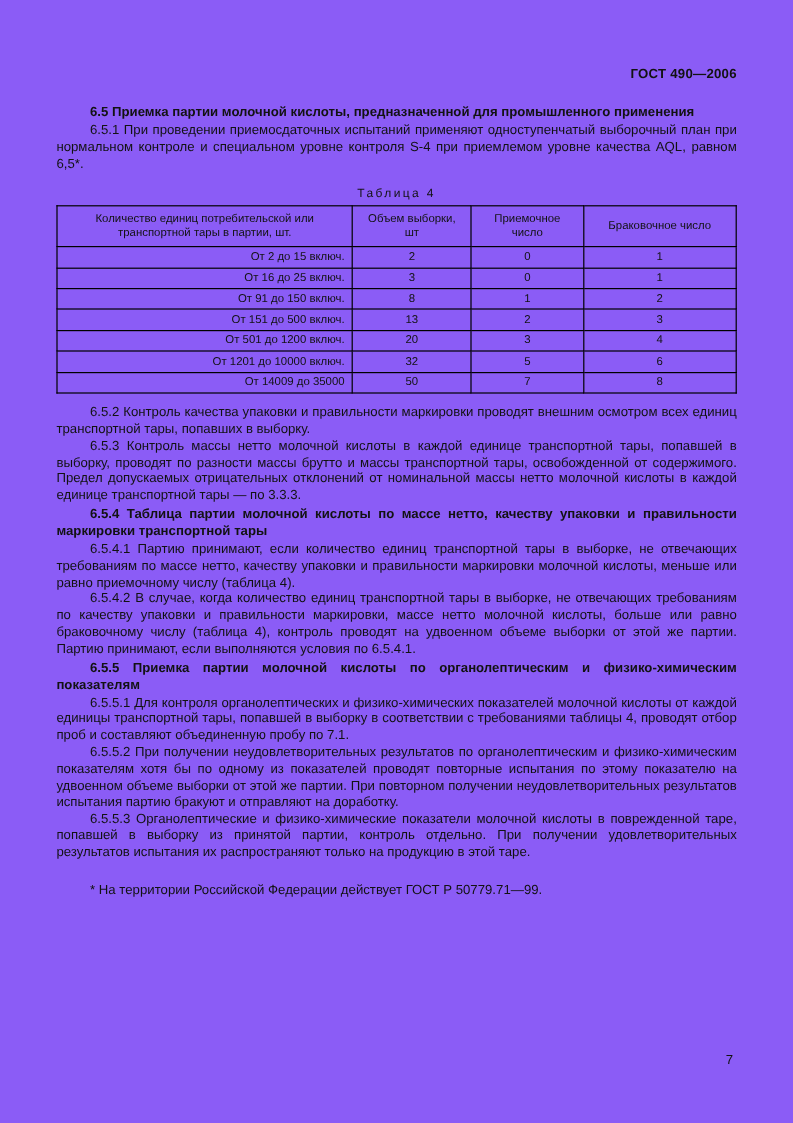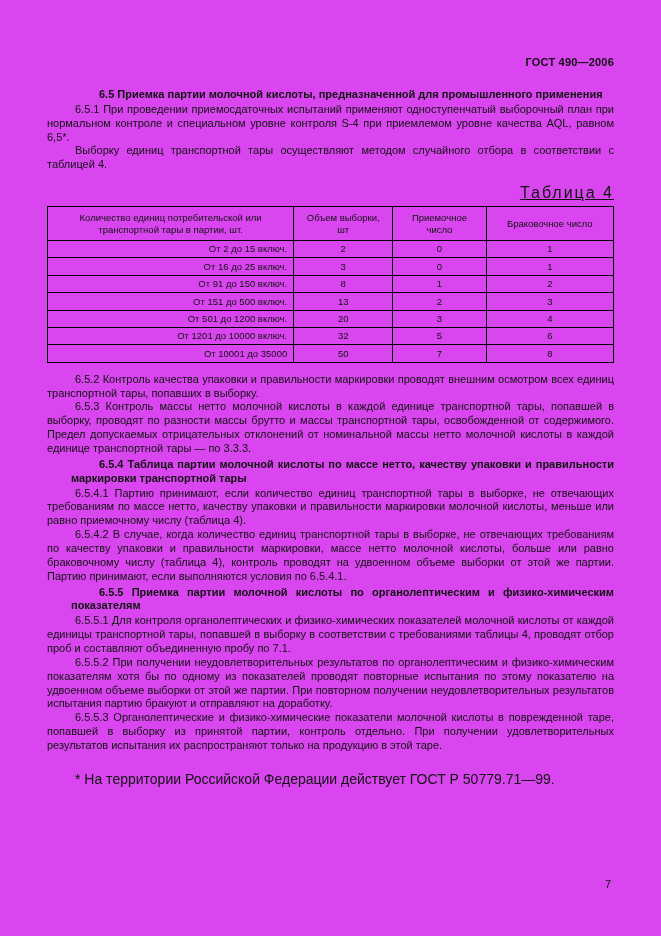--- a/index.html
+++ b/index.html
@@ -8,21 +8,21 @@
   body {
     font-family: "Liberation Sans", sans-serif;
     color: #121212;
     -webkit-font-smoothing: antialiased;
   }
   .page {
     position: relative;
     width: 661px;
     height: 936px;
     margin: 0 auto;
-    background: #d946ef;
+    background: #8b5cf6;
     padding: 56px 47px 0 47px;
     overflow: hidden;
   }
   .doc-header {
     text-align: right;
     font-size: 11px;
     font-weight: bold;
     margin-bottom: 20px;
     letter-spacing: 0.2px;
   }
@@ -30,28 +30,26 @@
     font-size: 11px;
     line-height: 1.26;
     text-align: justify;
     text-indent: 28px;
     margin: 0;
   }
   p.para.h {
     font-weight: bold;
     margin-top: 2px;
     margin-bottom: 1px;
-    margin-left: 24px;
   }
   .table-caption {
-    font-size: 16px;
+    font-size: 10px;
     letter-spacing: 2px;
     margin: 12px 0 4px 0;
-    text-align: right;
-    text-decoration: underline;
+    text-align: center;
   }
   table.gost-table {
     width: 100%;
     border-collapse: collapse;
     font-size: 9.5px;
     line-height: 1.2;
     margin-bottom: 10px;
     table-layout: fixed;
   }
   table.gost-table th,
@@ -64,21 +62,21 @@
     vertical-align: middle;
     padding: 5px 6px;
   }
   table.gost-table td {
     padding: 2.5px 6px;
     vertical-align: middle;
   }
   td.c-left  { text-align: right; padding-left: 24px; }
   td.c-center{ text-align: center; }
   .footnote {
-    font-size: 14px;
+    font-size: 11px;
     line-height: 1.3;
     text-indent: 28px;
     margin-top: 17px;
     text-align: left;
   }
   .page-number {
     position: absolute;
     right: 50px;
     bottom: 46px;
     font-size: 11px;
@@ -88,21 +86,20 @@
 <body>
 
 <div class="page">
 
   <div class="doc-header">
     <span>ГОСТ 490—2006</span>
   </div>
 
   <p class="para h">6.5 Приемка партии молочной кислоты, предназначенной для промышленного применения</p>
   <p class="para">6.5.1 При проведении приемосдаточных испытаний применяют одноступенчатый выборочный план при нормальном контроле и специальном уровне контроля S-4 при приемлемом уровне качества AQL, равном 6,5*.</p>
-  <p class="para">Выборку единиц транспортной тары осуществляют методом случайного отбора в соответствии с таблицей 4.</p>
 
   <div class="table-caption">Таблица 4</div>
 
   <table class="gost-table">
     <colgroup>
       <col style="width:43.5%">
       <col style="width:17.5%">
       <col style="width:16.5%">
       <col style="width:22.5%">
     </colgroup>
@@ -145,21 +142,21 @@
           <td class="c-center">3</td>
           <td class="c-center">4</td>
         </tr>
         <tr>
           <td class="c-left">От 1201 до 10000 включ.</td>
           <td class="c-center">32</td>
           <td class="c-center">5</td>
           <td class="c-center">6</td>
         </tr>
         <tr>
-          <td class="c-left">От 10001 до 35000</td>
+          <td class="c-left">От 14009 до 35000</td>
           <td class="c-center">50</td>
           <td class="c-center">7</td>
           <td class="c-center">8</td>
         </tr>
       </tbody>
   </table>
 
   <p class="para">6.5.2 Контроль качества упаковки и правильности маркировки проводят внешним осмотром всех единиц транспортной тары, попавших в выборку.</p>
   <p class="para">6.5.3 Контроль массы нетто молочной кислоты в каждой единице транспортной тары, попавшей в выборку, проводят по разности массы брутто и массы транспортной тары, освобожденной от содержимого. Предел допускаемых отрицательных отклонений от номинальной массы нетто молочной кислоты в каждой единице транспортной тары — по 3.3.3.</p>
   <p class="para h">6.5.4 Таблица партии молочной кислоты по массе нетто, качеству упаковки и правильности маркировки транспортной тары</p>

